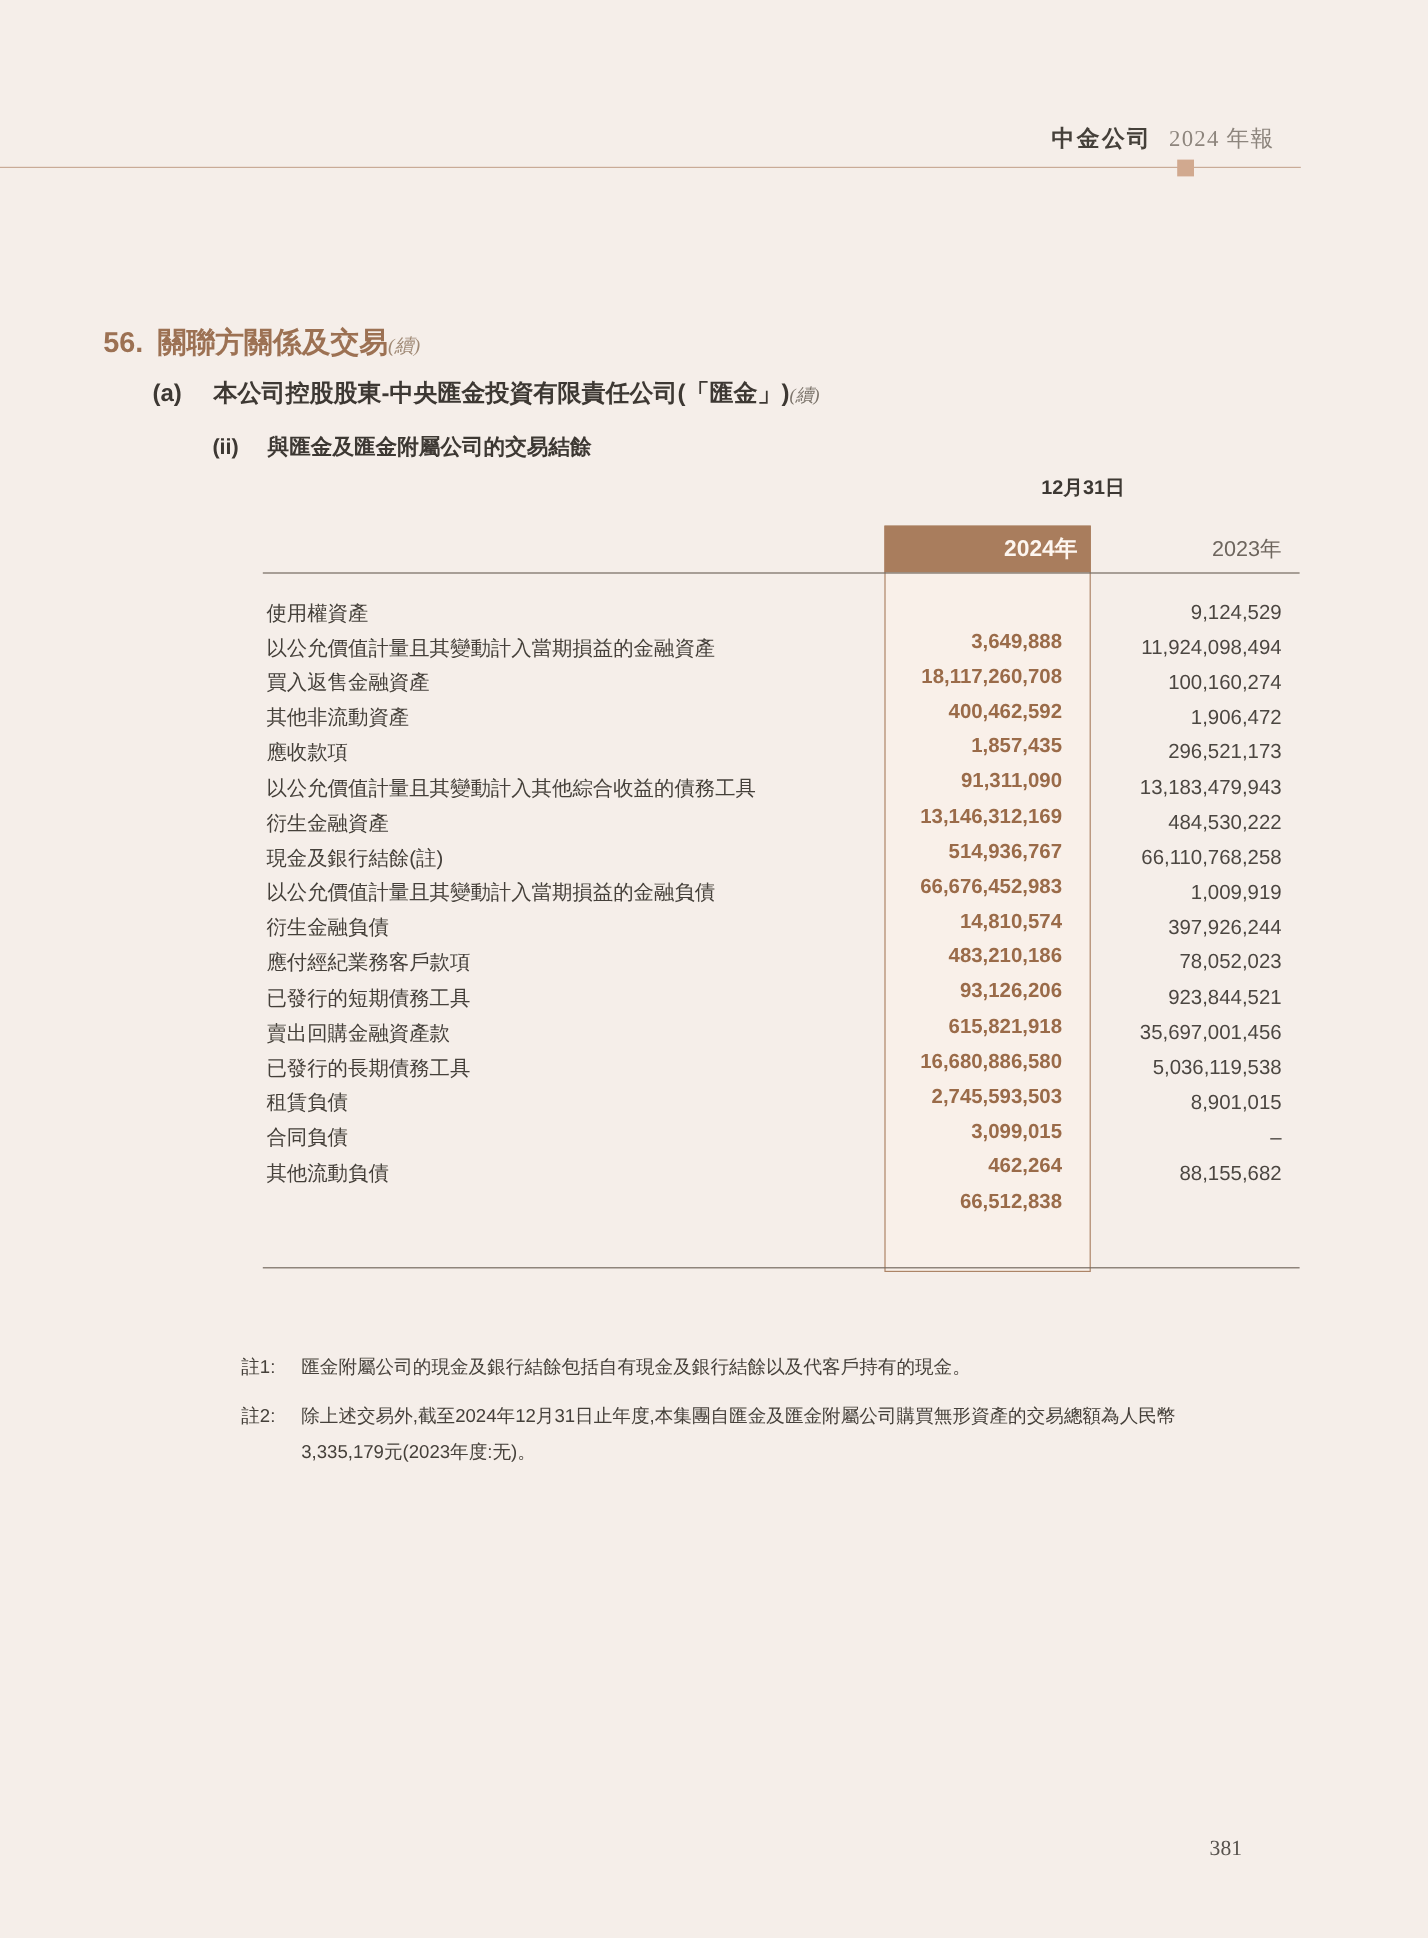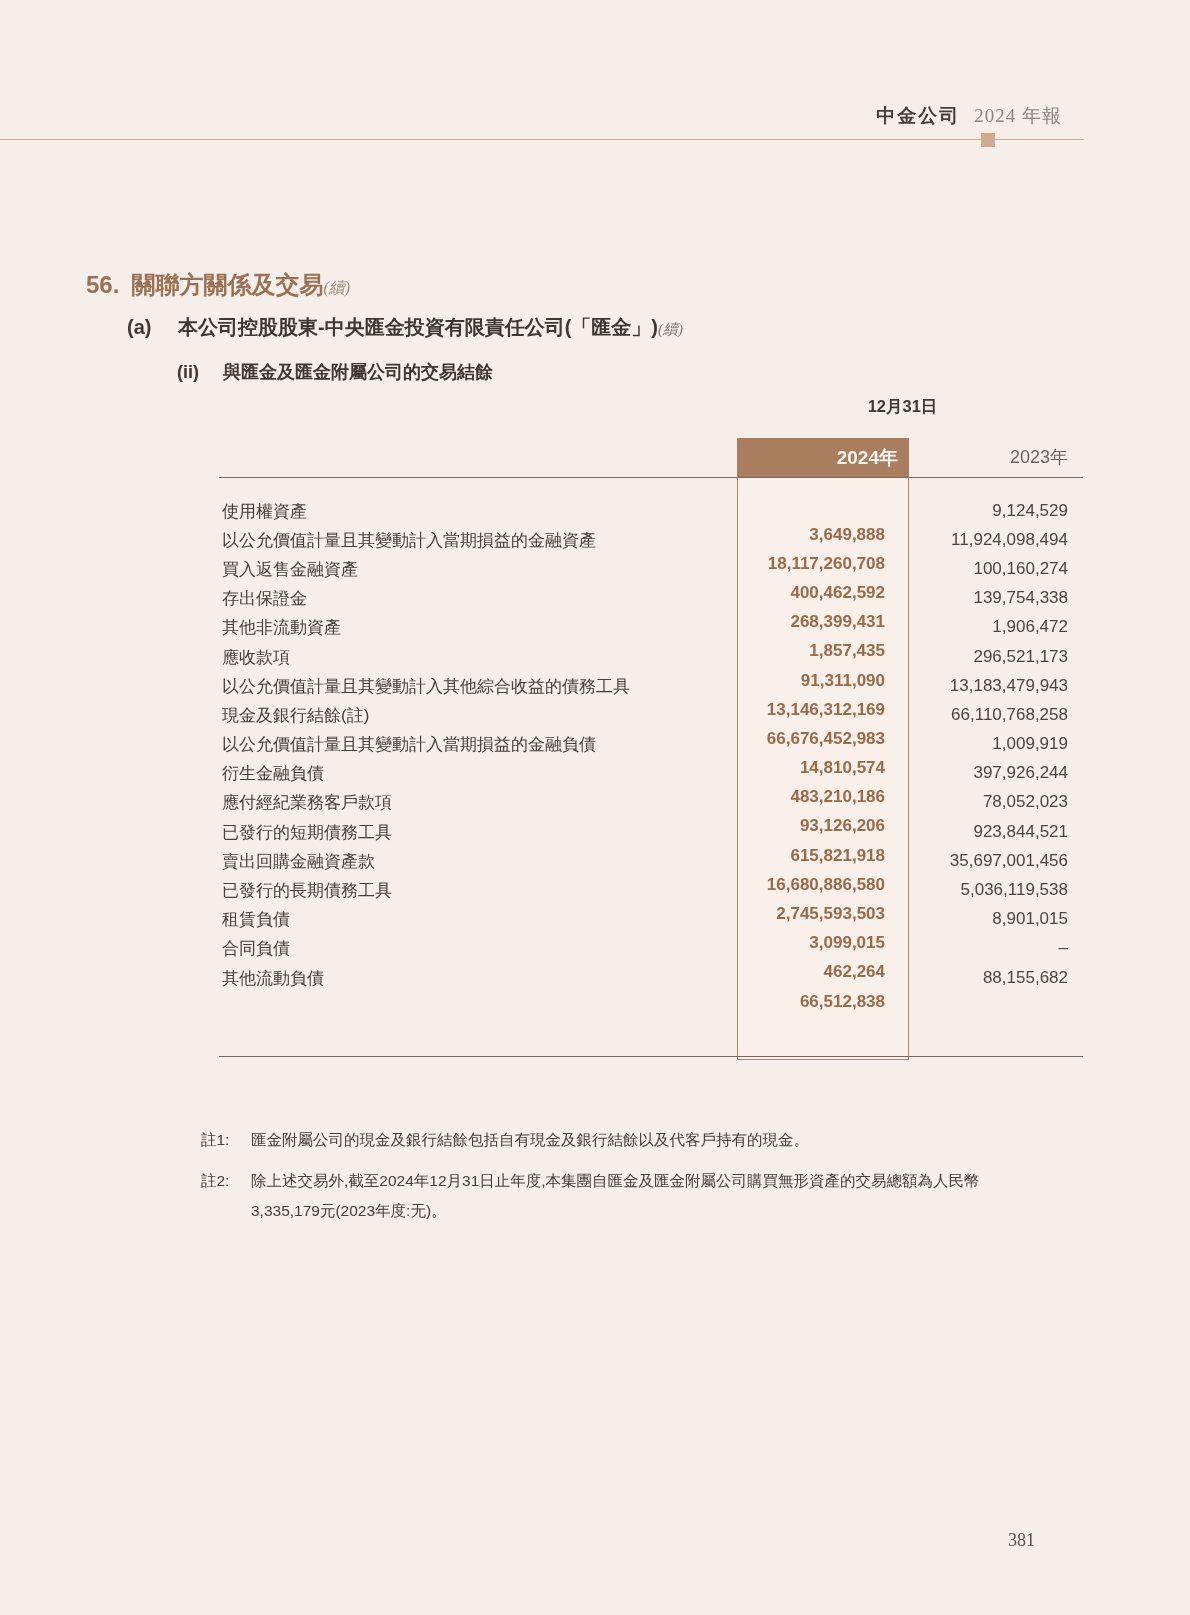--- a/index.html
+++ b/index.html
@@ -92,44 +92,44 @@
       <span class="t-v24">18,117,260,708</span>
       <span class="t-v23">11,924,098,494</span>
     </div>
 
     <div class="t-row">
       <span class="t-lbl">買入返售金融資產</span>
       <span class="t-v24">400,462,592</span>
       <span class="t-v23">100,160,274</span>
     </div>
 
-    <div class="t-row">
-      <span class="t-lbl">存出保證金</span>
-      <span class="t-v24">268,399,431</span>
-      <span class="t-v23">139,754,338</span>
-    </div>
 
     <div class="t-row">
       <span class="t-lbl">其他非流動資產</span>
       <span class="t-v24">1,857,435</span>
       <span class="t-v23">1,906,472</span>
     </div>
 
     <div class="t-row">
       <span class="t-lbl">應收款項</span>
       <span class="t-v24">91,311,090</span>
       <span class="t-v23">296,521,173</span>
     </div>
 
     <div class="t-row">
       <span class="t-lbl">以公允價值計量且其變動計入其他綜合收益的債務工具</span>
       <span class="t-v24">13,146,312,169</span>
       <span class="t-v23">13,183,479,943</span>
     </div>
 
+    <div class="t-row">
+      <span class="t-lbl">衍生金融資產</span>
+      <span class="t-v24">514,936,767</span>
+      <span class="t-v23">484,530,222</span>
+    </div>
 
     <div class="t-row">
       <span class="t-lbl">現金及銀行結餘(註)</span>
       <span class="t-v24">66,676,452,983</span>
       <span class="t-v23">66,110,768,258</span>
     </div>
 
     <div class="t-row">
       <span class="t-lbl">以公允價值計量且其變動計入當期損益的金融負債</span>
       <span class="t-v24">14,810,574</span>

